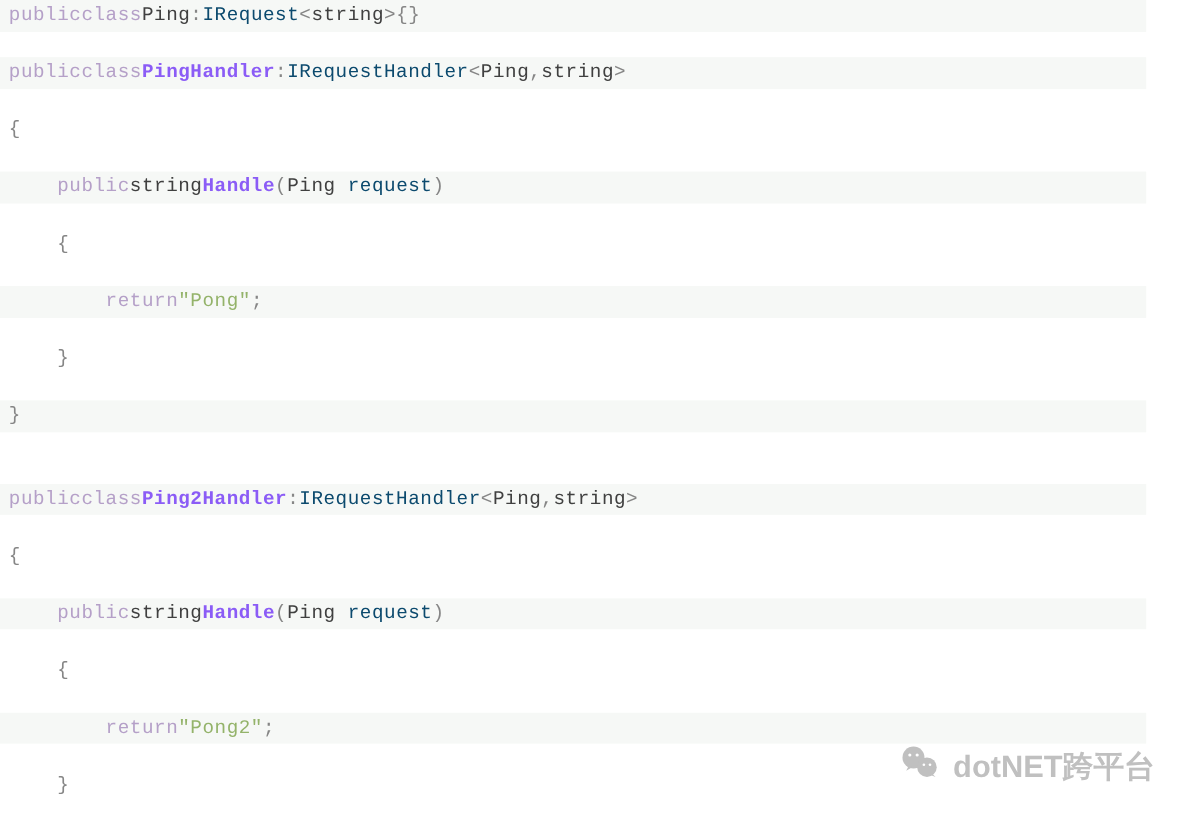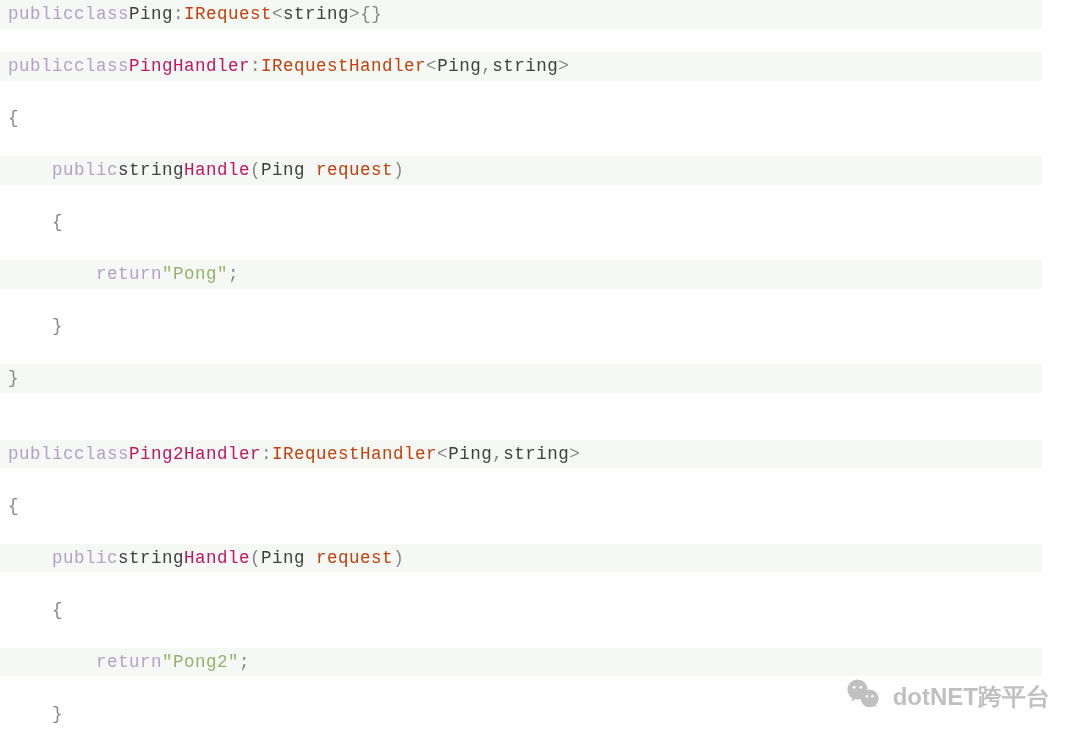--- a/index.html
+++ b/index.html
@@ -22,36 +22,36 @@
     line-height: 1.4;
   }
   .spacer {
     height: 23.5px;
   }
   .hl {
     background: #f6f8f6;
   }
   .kw  { color: #b5a0c8; margin-top: 40px; }   
   .typ { color: #404040; }   
-  .fn  { color: #be185d; }   
+  .fn  { color: #8b5cf6; font-weight: bold; }   
   .pun { color: #868686; }   
-  .txt { color: #c2410c; }   
+  .txt { color: #0c4a6e; }   
   .str { color: #94b36a; }   
   .com { color: #e89c59; }   
 
   .watermark {
     position: fixed;
     right: 30px;
     bottom: 30px;
     display: flex;
     align-items: center;
     gap: 10px;
     color: #b5b5b5;
     font-family: "Microsoft YaHei", "PingFang SC", sans-serif;
-    font-size: 24px;
+    font-size: 28px;
     font-weight: 600;
     opacity: 0.85;
     pointer-events: none;
     text-shadow: 0 0 4px rgba(255,255,255,0.6);
   }
   .watermark svg { width: 40px; height: 40px; }
 </style>
 </head>
 <body>
 

